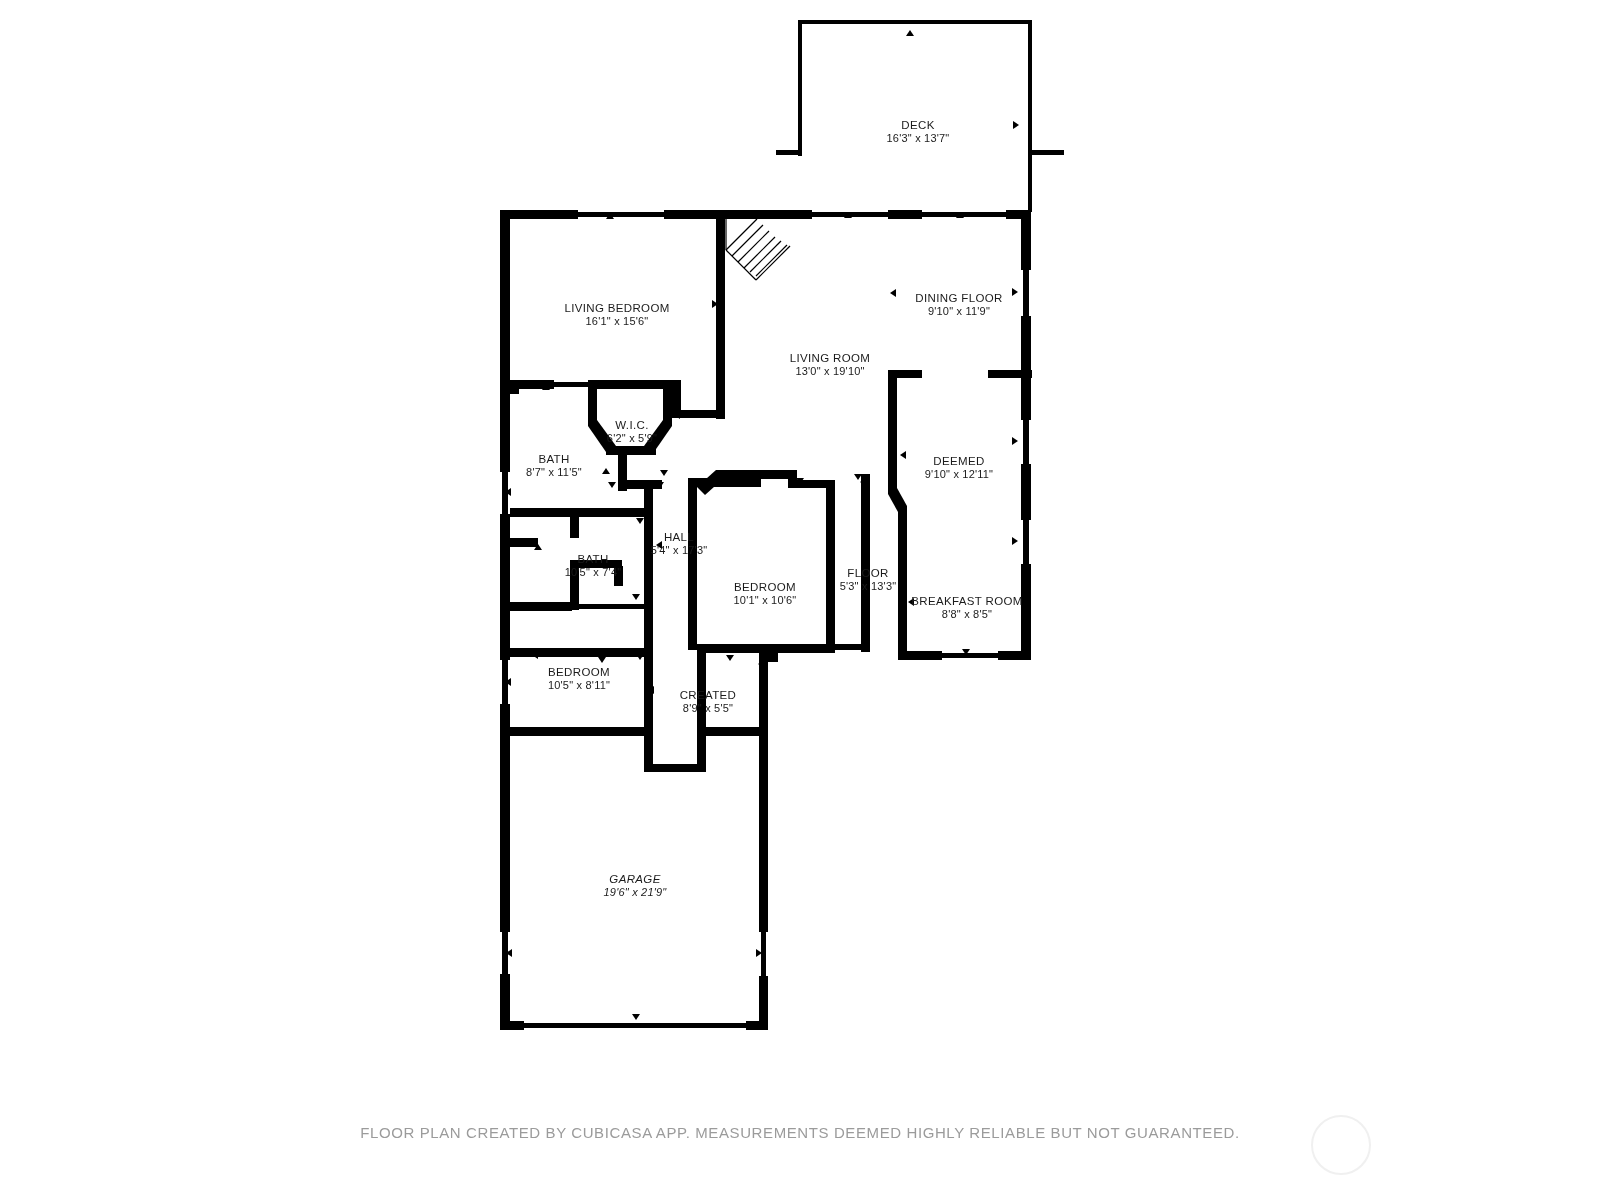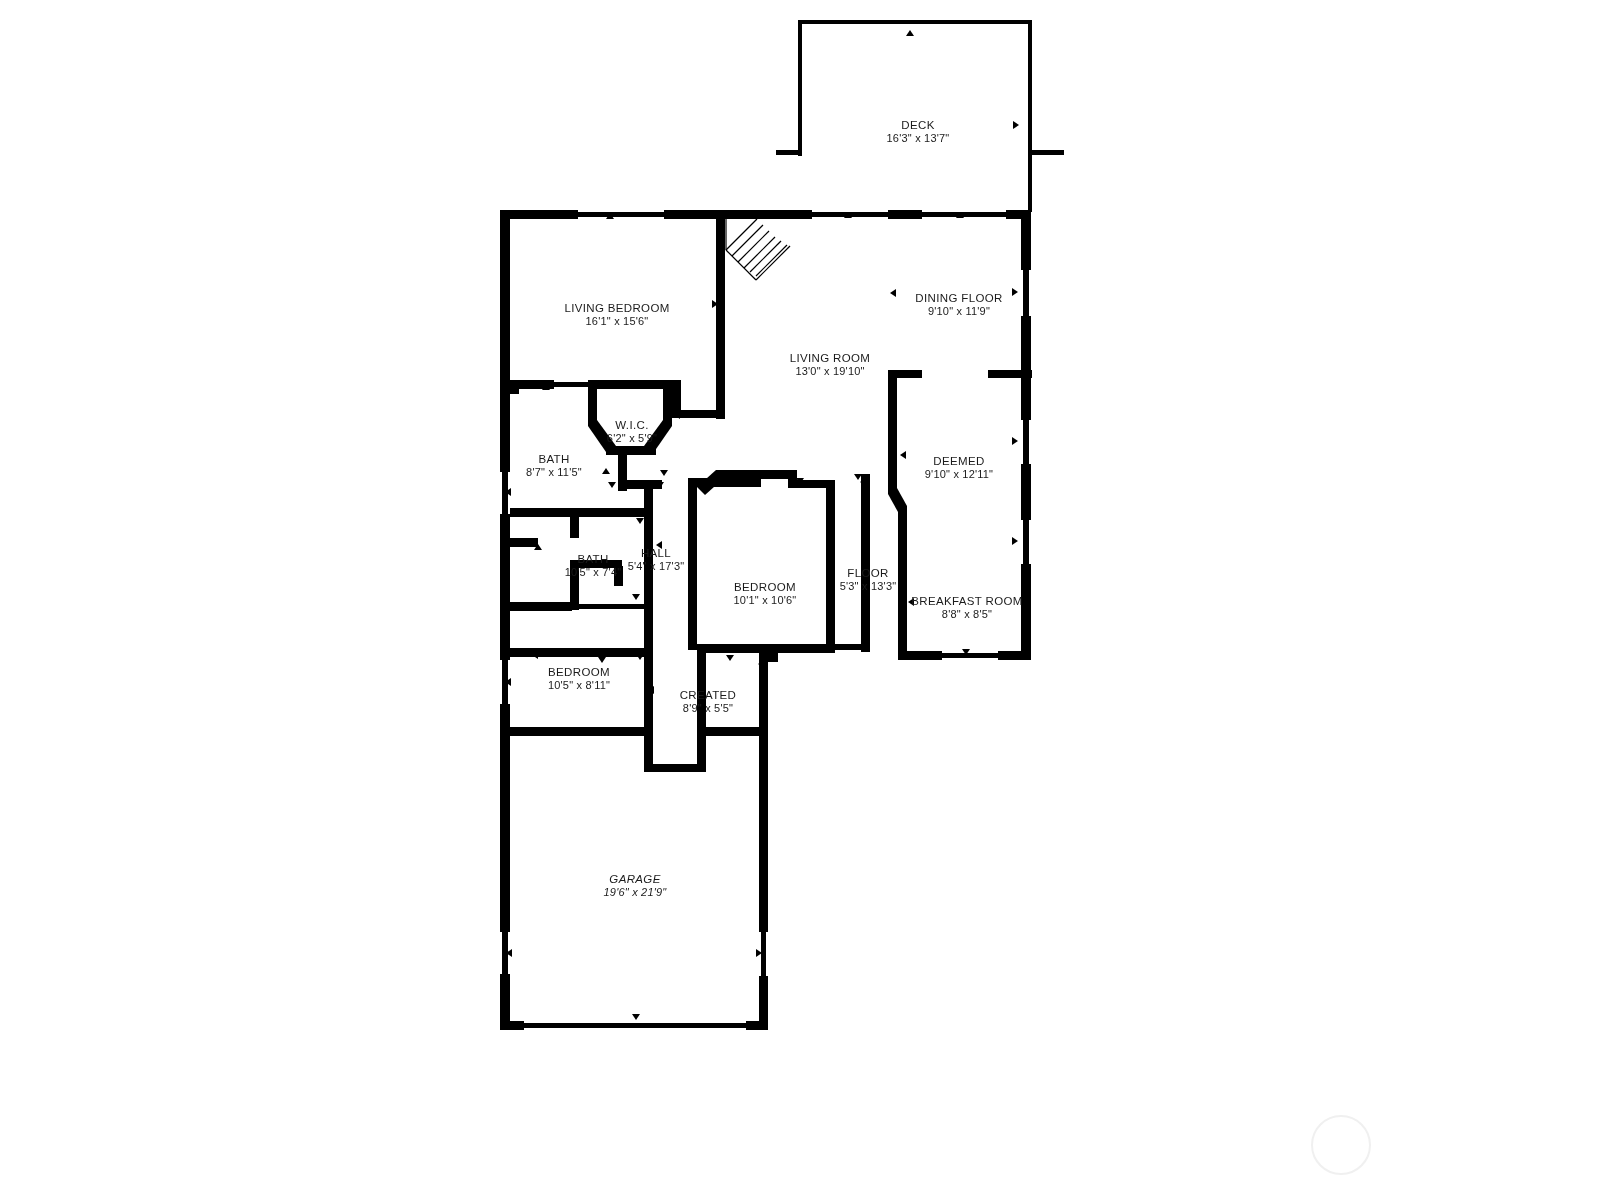--- a/index.html
+++ b/index.html
@@ -298,21 +298,21 @@
   <div class="room-label" style="left:554px; top:452px;">
     <span class="rl-name">BATH</span>
     <span class="rl-dim">8'7" x 11'5"</span>
   </div>
 
   <div class="room-label" style="left:959px; top:454px;">
     <span class="rl-name">DEEMED</span>
     <span class="rl-dim">9'10" x 12'11"</span>
   </div>
 
-  <div class="room-label" style="left:656px; top:530px;margin-top:16px;">
+  <div class="room-label" style="left:679px; top:530px;">
     <span class="rl-name">HALL</span>
     <span class="rl-dim">5'4" x 17'3"</span>
   </div>
 
   <div class="room-label" style="left:593px; top:552px;">
     <span class="rl-name">BATH</span>
     <span class="rl-dim">10'5" x 7'4"</span>
   </div>
 
   <div class="room-label" style="left:868px; top:566px;">
@@ -338,16 +338,17 @@
   <div class="room-label" style="left:708px; top:688px;">
     <span class="rl-name">CREATED</span>
     <span class="rl-dim">8'9" x 5'5"</span>
   </div>
 
   <div class="room-label" style="left:635px; top:872px;font-style:italic;">
     <span class="rl-name">GARAGE</span>
     <span class="rl-dim">19'6" x 21'9"</span>
   </div>
 
+  <div class="footer-note">FLOOR PLAN CREATED BY CUBICASA APP. MEASUREMENTS DEEMED HIGHLY RELIABLE BUT NOT GUARANTEED.</div>
 
   <div class="watermark-circle"></div>
 
 </div>
 
 </body></html>

